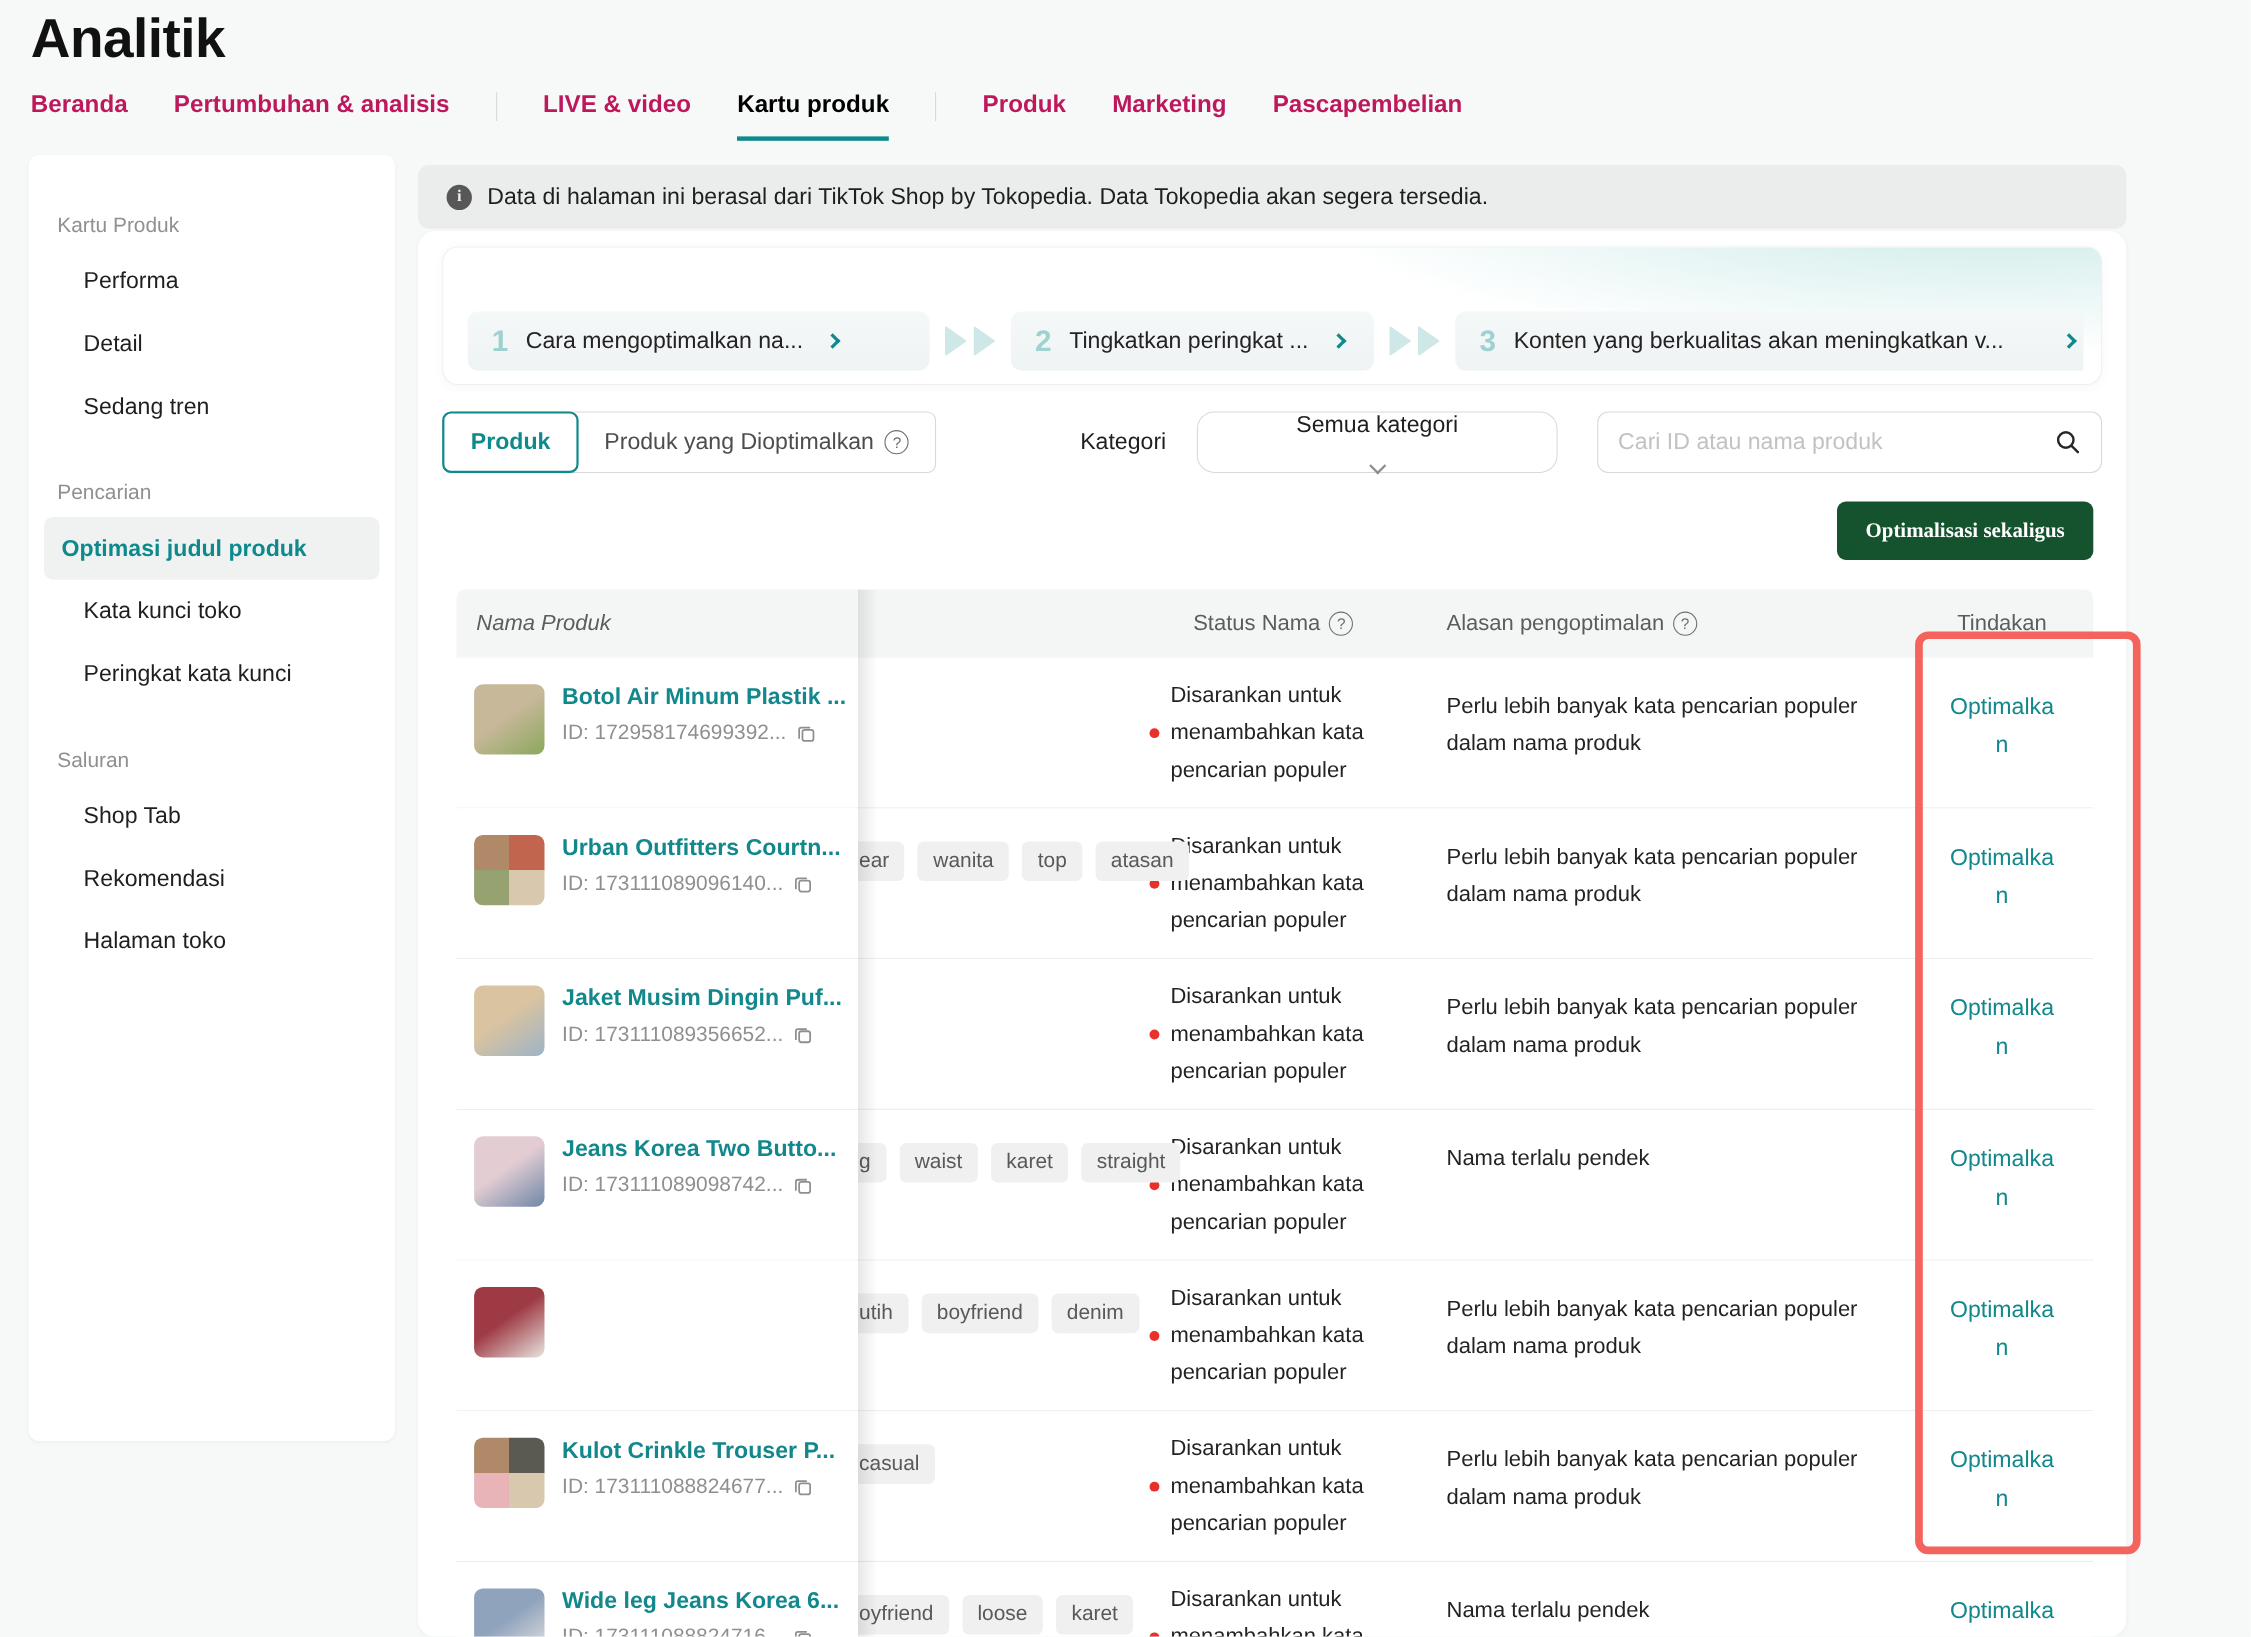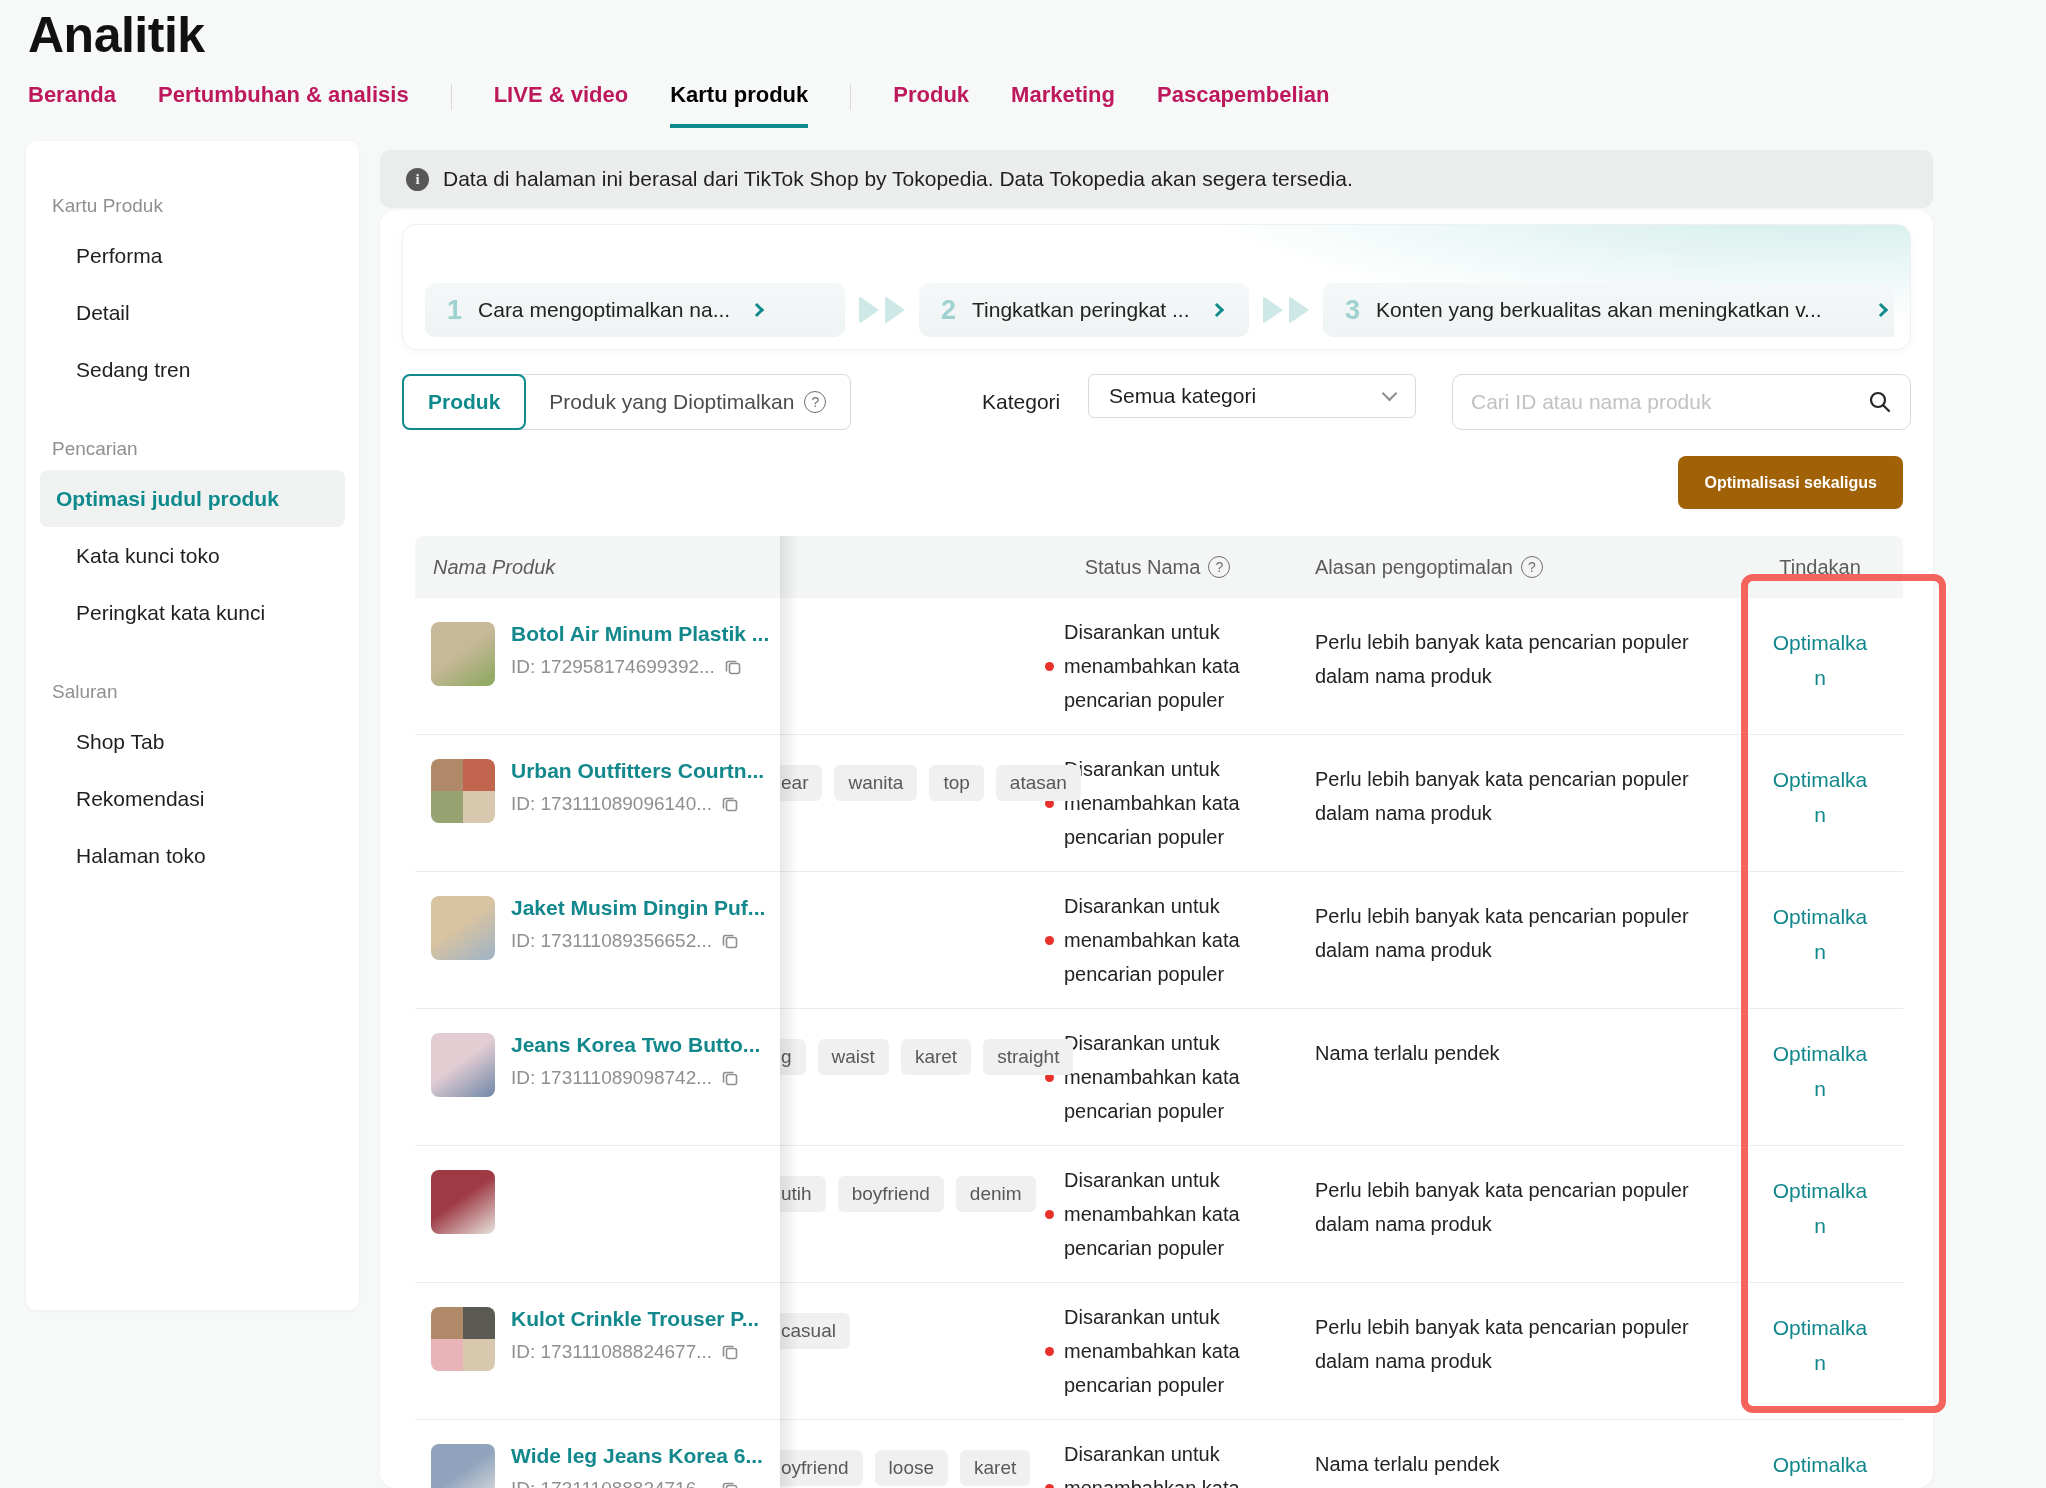--- a/index.html
+++ b/index.html
@@ -47,28 +47,28 @@
   .step1 { width:420px; } .step2 { width:330px; } .step3 { width:585px; }
   .step3 .step-label { flex:1; }
 
   
   .filterrow { position:absolute; left:22px; top:164px; right:22px; height:56px; }
   .tabs { position:absolute; left:0; top:0; height:56px; display:flex; border:1px solid #d9d9d9; border-radius:8px; background:#fff; }
   .tab { display:flex; align-items:center; gap:10px; padding:0 24px; font-size:21px; color:#4d4d4d; cursor:pointer; }
   .tab.active { color:var(--teal); font-weight:bold; border:2px solid var(--teal); border-radius:8px; margin:-1px; }
   .qmark { width:22px; height:22px; border:1.5px solid #6f6f6f; border-radius:50%; color:#6f6f6f; font-size:14px; display:inline-flex; align-items:center; justify-content:center; flex:none; }
   .kat-label { position:absolute; left:580px; top:0; height:56px; display:flex; align-items:center; font-size:21px; color:#1f1f1f; }
-  .select { position:absolute; left:686px; top:0; width:328px; height:44px; border:1px solid #d9d9d9; border-radius:6px; background:#fff; display:flex; align-items:center; justify-content:space-between; padding:0 20px; cursor:pointer; }
+  .select { position:absolute; left:686px; top:0; width:328px; height:56px; border:1px solid #d9d9d9; border-radius:16px; background:#fff; display:flex; align-items:center; justify-content:space-between; padding:0 20px; cursor:pointer;flex-direction:column; }
   .select-value { font-size:21px; color:#1f1f1f; }
   .chev-down { width:11px; height:11px; border-right:2px solid #8c8c8c; border-bottom:2px solid #8c8c8c; transform:rotate(45deg); margin-top:-6px; }
   .search { position:absolute; left:1050px; top:0; width:459px; height:56px; border:1px solid #d9d9d9; border-radius:10px; background:#fff; display:flex; align-items:center; padding:0 18px; gap:10px; }
   .search input { flex:1; border:none; outline:none; font-size:21px; color:#1f1f1f; font-family:inherit; background:transparent; }
   .search input::placeholder { color:#c2c2c2; }
 
-  .bulkbtn { position:absolute; right:30px; top:246px; height:53px; padding:0 26px; background:#a16207; color:#fff; font-size:16px; font-weight:bold; border:none; border-radius:8px; cursor:pointer; font-family:Liberation Sans, sans-serif; }
+  .bulkbtn { position:absolute; right:30px; top:246px; height:53px; padding:0 26px; background:#14532d; color:#fff; font-size:19px; font-weight:bold; border:none; border-radius:8px; cursor:pointer; font-family:Liberation Serif, serif; }
 
   
   .table { position:absolute; left:35px; top:326px; width:1488px; }
   .thead { position:relative; height:62px; background:#f4f5f5; border-radius:8px 8px 0 0; font-size:20px; color:#5c5c5c; }
   .th { position:absolute; top:0; height:62px; display:flex; align-items:center; gap:8px; }
   .th-name { left:18px;font-style:italic; } .th-status { left:630px; width:225px; justify-content:center; }
   .th-reason { left:900px; } .th-action { left:1330px; width:150px; justify-content:center; }
   .trow { position:relative; height:137px; border-bottom:1px solid #ebebeb; background:#fff; }
   .cell-name { position:absolute; left:0; top:0; width:365px; height:100%; background:#fff; z-index:2; display:flex; gap:16px; padding:24px 0 0 16px; }
   .thumb { width:64px; height:64px; border-radius:8px; flex:none; }

